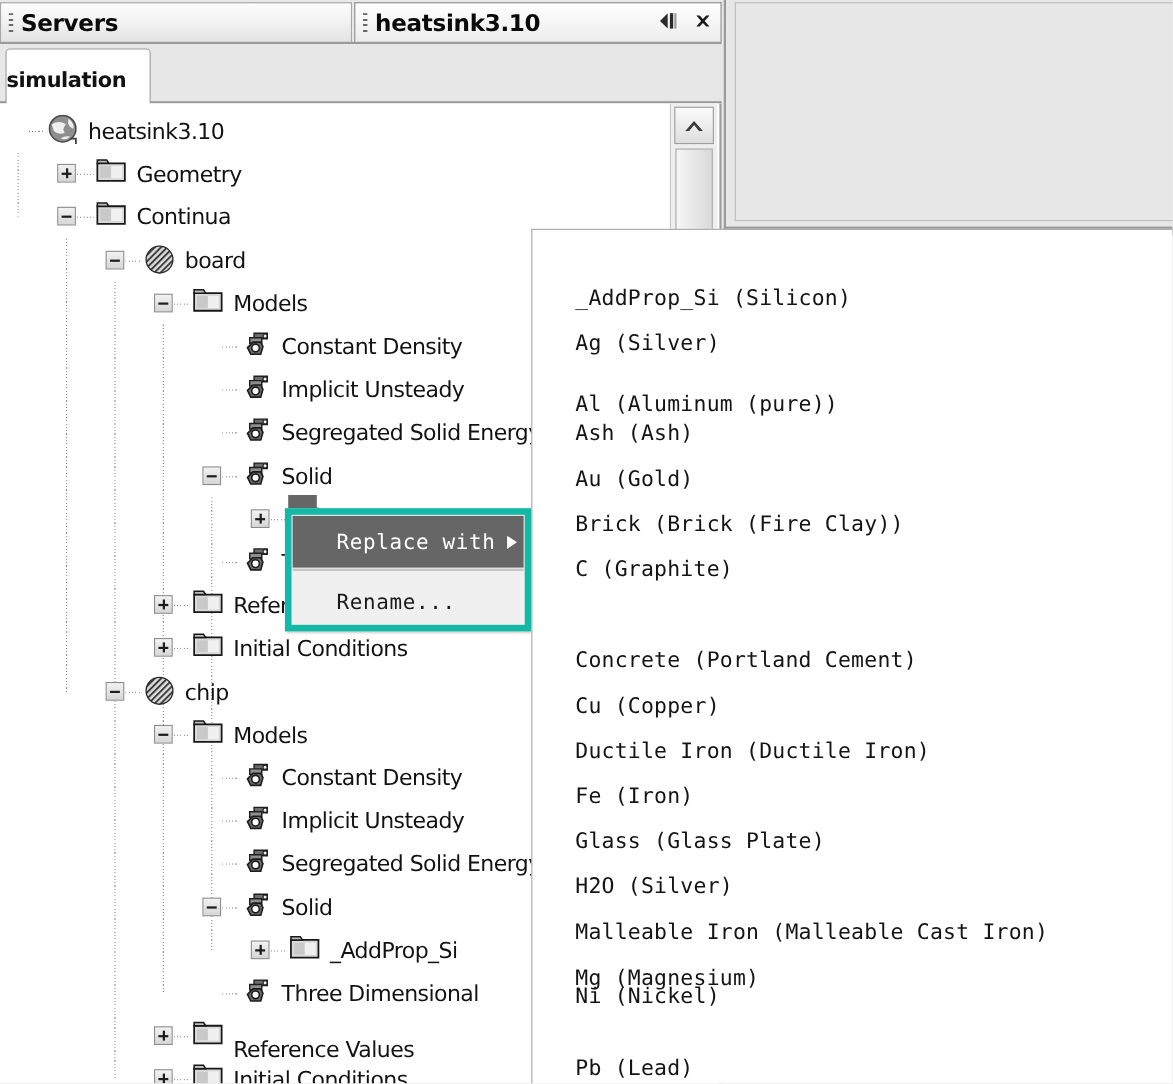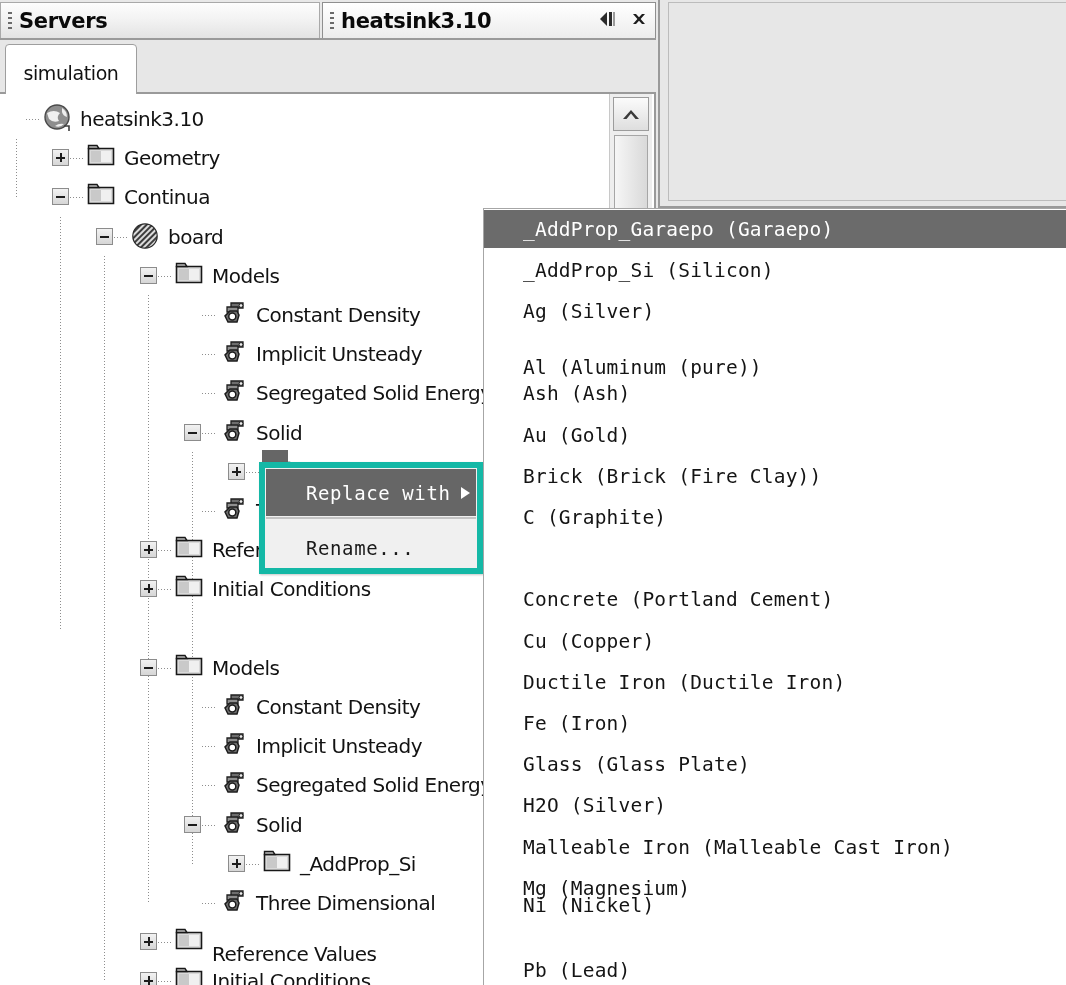--- a/index.html
+++ b/index.html
@@ -85,22 +85,23 @@
     background: #e7e7e7;
     border-bottom: 2px solid #9a9a9a;
     box-sizing: border-box;
   }
   .subtab {
     position: absolute; left: 5px; top: 4px;
     width: 132px; height: 58px;
     background: #ffffff;
     border: 1px solid #9e9e9e;
     border-radius: 4px;
-    display: flex; align-items: center; justify-content: center;
-    box-sizing: border-box;
+    display: flex; align-items: center; justify-content: flex-start;
+    box-sizing: border-box;
+    font-weight: bold;
   }
   .subtab-label {
     font-family: "DejaVu Sans", sans-serif;
     font-size: 19px; color: #111; letter-spacing: -0.4px;
   }
 
   
   .treepanel {
     position: absolute; left: 0px; top: 94px;
     width: 656px; height: 891px;
@@ -428,20 +429,34 @@
           <div class="exp plus" style="left: 140px; top: 11px;"></div>
           <div class="hdots" style="left: 158px; top: 20px;"></div>
           <div class="icn" style="left: 175px; top: 5px;"><svg width="30" height="24" viewBox="0 0 30 24">
               <path d="M1.5 5.5 L1.5 21.5 L26.5 21.5 L26.5 5.5 Z" fill="#d9d9d9" stroke="#181818" stroke-width="1.6"></path>
               <path d="M1.5 5.5 L1.5 2.5 L10 2.5 L12 5.5 Z" fill="#bdbdbd" stroke="#181818" stroke-width="1.4"></path>
               <path d="M4 8 L24 8 L24 19 L4 19 Z" fill="#f0f0f0"></path>
               <path d="M4 8 L14 8 L14 19 L4 19 Z" fill="#c9c9c9"></path>
             </svg></div>
           <span class="tlabel" style="position: absolute; left: 212px; top: 8px;">Initial Conditions</span>
         </div>
+        <div class="trow" style="top: 514.6px; left: 0px; right: 0px;">
+          <div class="exp" style="left: 96px; top: 11px;"></div>
+          <div class="hdots" style="left: 114px; top: 20px;"></div>
+          <div class="icn" style="left: 131px; top: 5px;"><svg width="30" height="28" viewBox="0 0 30 28">
+              <defs>
+                <pattern id="hatch" width="4" height="4" patternUnits="userSpaceOnUse" patternTransform="rotate(45)">
+                  <rect width="2" height="4" fill="#3c3c3c"></rect>
+                  <rect x="2" width="2" height="4" fill="#dcdcdc"></rect>
+                </pattern>
+              </defs>
+              <circle cx="14" cy="14" r="12.2" fill="url(#hatch)" stroke="#2a2a2a" stroke-width="1.2"></circle>
+            </svg></div>
+          <span class="tlabel" style="position: absolute; left: 168px; top: 8px;">chip</span>
+        </div>
         <div class="trow" style="top: 553.8px; left: 0px; right: 0px;">
           <div class="exp" style="left: 140px; top: 11px;"></div>
           <div class="hdots" style="left: 158px; top: 20px;"></div>
           <div class="icn" style="left: 175px; top: 5px;"><svg width="30" height="24" viewBox="0 0 30 24">
               <path d="M1.5 5.5 L1.5 21.5 L26.5 21.5 L26.5 5.5 Z" fill="#d9d9d9" stroke="#181818" stroke-width="1.6"></path>
               <path d="M1.5 5.5 L1.5 2.5 L10 2.5 L12 5.5 Z" fill="#bdbdbd" stroke="#181818" stroke-width="1.4"></path>
               <path d="M4 8 L24 8 L24 19 L4 19 Z" fill="#f0f0f0"></path>
               <path d="M4 8 L14 8 L14 19 L4 19 Z" fill="#c9c9c9"></path>
             </svg></div>
           <span class="tlabel" style="position: absolute; left: 212px; top: 8px;">Models</span>
@@ -554,23 +569,20 @@
         <span class="ctx-label">Replace with</span>
         <span class="ctx-arrow"></span>
       </div>
       <div class="ctx-sep"></div>
       <div class="ctx-item" style="top: 56px;">
         <span class="ctx-label">Rename...</span>
       </div>
     </div>
 
   <div class="submenu" id="submenu">
-      <div class="sub-item sel" style="top: 1px; height: 38px;">
-        <span class="sub-label">_AddProp_Garaepo (Garaepo)</span>
-      </div>
       <div class="sub-item" style="top: 42.2px;">
         <span class="sub-label">_AddProp_Si (Silicon)</span>
       </div>
       <div class="sub-item" style="top: 83.4px;">
         <span class="sub-label">Ag (Silver)</span>
       </div>
       <div class="sub-item" style="top: 139px; text-align: center;">
         <span class="sub-label">Al (Aluminum (pure))</span>
       </div>
       <div class="sub-item" style="top: 165.8px;">

